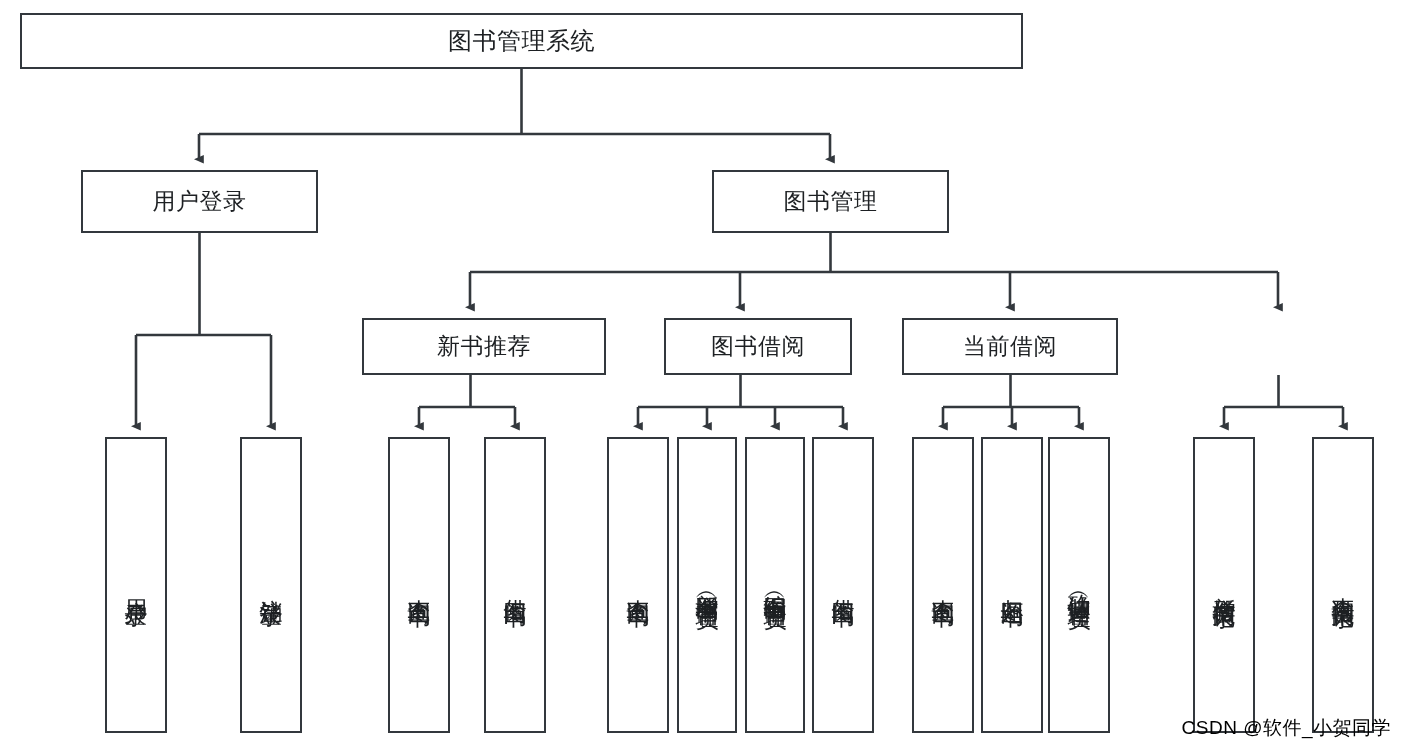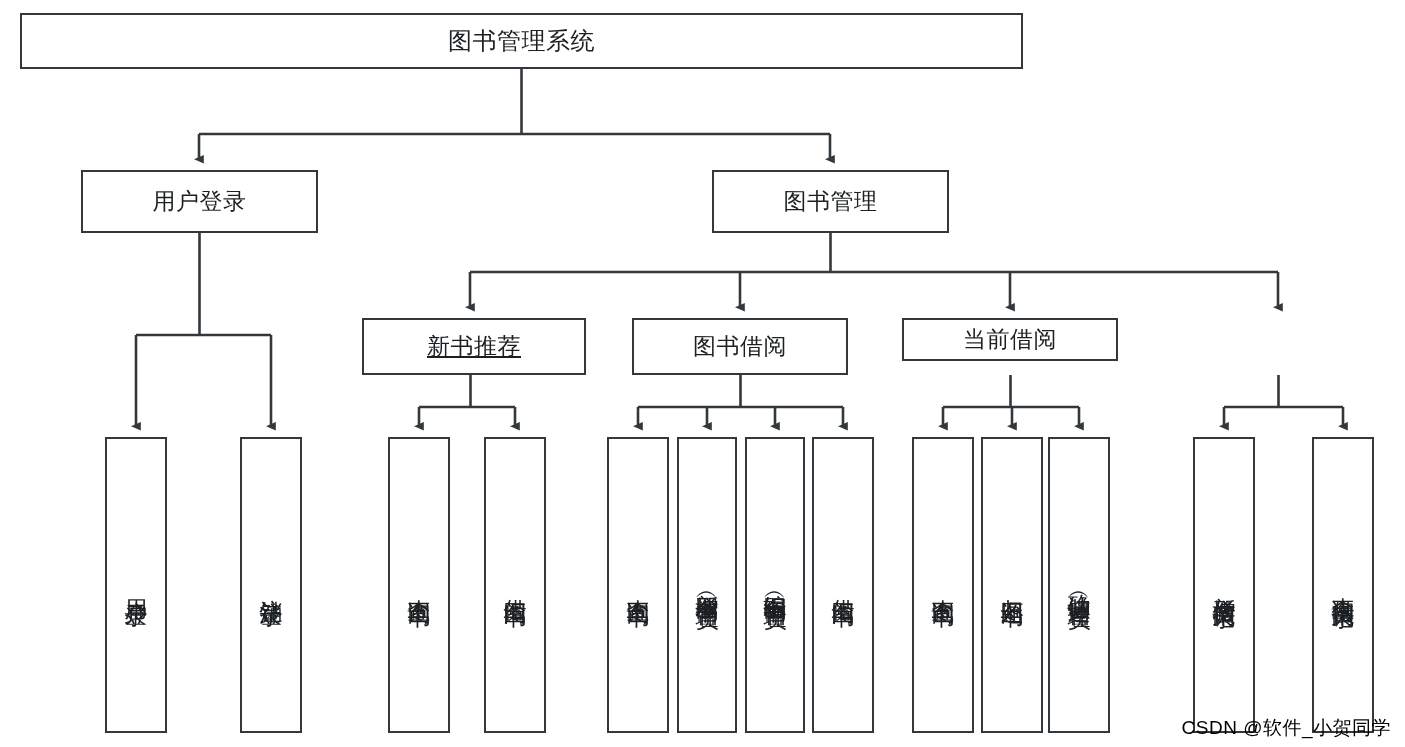--- a/index.html
+++ b/index.html
@@ -125,29 +125,29 @@
   </div>
 
   <div class="node h" style="left:81px;top:170px;width:237px;height:63px;">
     <span>用户登录</span>
   </div>
 
   <div class="node h" style="left:712px;top:170px;width:237px;height:63px;text-align:center;">
     <span>图书管理</span>
   </div>
 
-  <div class="node h" style="left:362px;top:318px;width:224px;height:57px;text-decoration:underline;">
+  <div class="node h" style="left:362px;top:318px;width:244px;height:57px;">
     <span>新书推荐</span>
   </div>
 
-  <div class="node h" style="left:632px;top:318px;width:216px;height:57px;">
+  <div class="node h" style="left:664px;top:318px;width:188px;height:57px;">
     <span>图书借阅</span>
   </div>
 
-  <div class="node h" style="left:902px;top:318px;width:216px;height:43px;">
+  <div class="node h" style="left:902px;top:318px;width:216px;height:57px;">
     <span>当前借阅</span>
   </div>
 
 
   <div class="node v" style="left:105px;top:437px;width:62px;height:296px;">
     <span class="vlabel">用户登录</span>
   </div>
 
   <div class="node v" style="left:240px;top:437px;width:62px;height:296px;">
     <span class="vlabel">注销登录</span>

